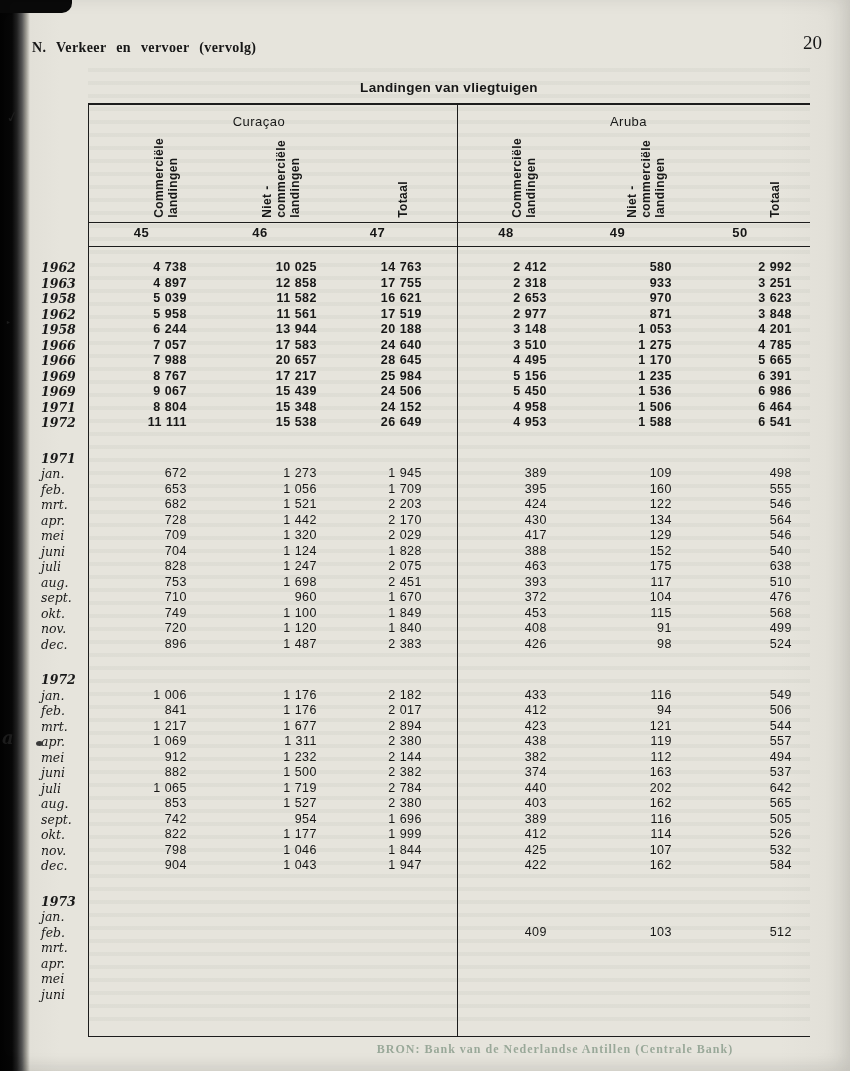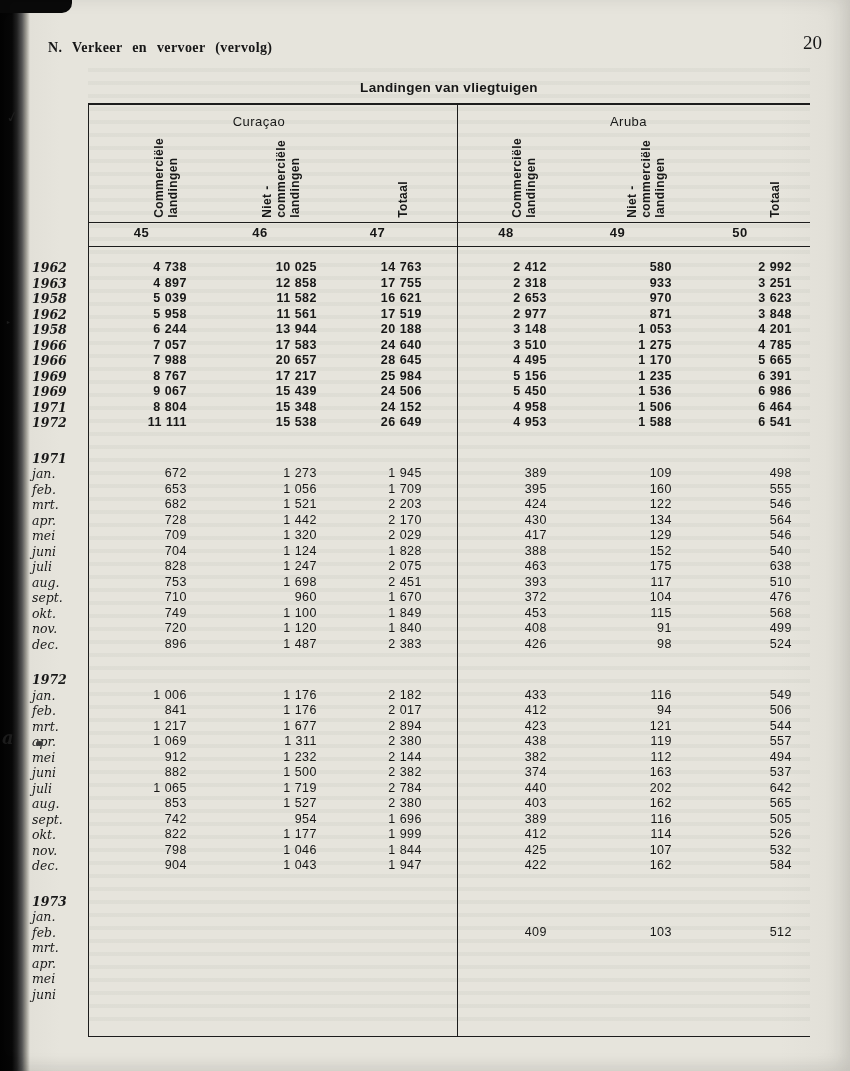--- a/index.html
+++ b/index.html
@@ -8,21 +8,21 @@
     background:linear-gradient(90deg,#dedcd4 0,#e6e4dc 60px,#e6e4dc 780px,#e0ded6 850px);
     font-family:"Liberation Sans",sans-serif;color:#161616;
   }
   .page::after{content:"";position:absolute;inset:0;pointer-events:none;
     box-shadow:inset -10px 0 18px rgba(0,0,0,.08), inset 0 -8px 14px rgba(0,0,0,.05);}
   
   .binding{position:absolute;left:0;top:0;width:30px;height:1071px;
     background:linear-gradient(90deg,#040404 0,#070707 12px,#222 17px,#555 22px,#9a9890 26px,rgba(150,150,150,0) 30px);}
   .corner-blob{position:absolute;left:0;top:0;width:72px;height:13px;background:#0a0a0a;border-bottom-right-radius:10px;}
   
-  .hdr{position:absolute;left:48px;top:40px;font:bold 14px "Liberation Serif",serif;word-spacing:6px;letter-spacing:.4px;}
+  .hdr{position:absolute;left:32px;top:40px;font:bold 14px "Liberation Serif",serif;word-spacing:6px;letter-spacing:.4px;}
   .pageno{position:absolute;right:28px;top:32px;font:19px "Liberation Serif",serif;}
   
   .ttl{position:absolute;left:88px;top:80px;width:722px;text-align:center;font:bold 13.5px "Liberation Sans",sans-serif;letter-spacing:.3px;}
   .hline{position:absolute;left:88px;width:722px;height:1px;background:#1c1c1c;}
   .l-top{top:103px;height:2px;}
   .l-mid1{top:222px;}
   .l-mid2{top:246px;}
   .l-bot{top:1036px;}
   .vline{position:absolute;top:103px;width:1px;height:933px;background:#1c1c1c;}
   .v-left{left:88px;}
@@ -41,21 +41,21 @@
   .ch0{right:670px;} .ch1{right:548px;} .ch2{right:440px;}
   .ch3{right:312px;} .ch4{right:183px;} .ch5{right:68px;}
   
   .colnum{position:absolute;top:225px;height:20px;line-height:20px;text-align:center;font:bold 13px "Liberation Sans",sans-serif;letter-spacing:.5px;}
   .cn0{left:88px;width:107px;} .cn1{left:195px;width:130px;} .cn2{left:325px;width:105px;}
   .cn3{left:457px;width:98px;} .cn4{left:555px;width:125px;} .cn5{left:680px;width:120px;}
   
   .tbody{position:absolute;left:30px;top:260px;width:770px;}
   .trow{display:grid;grid-template-columns:58px 107px 130px 105px 27px 98px 125px 120px;height:15.5px;line-height:15.5px;}
   .trow.heading{margin-top:20px;}
-  .lbl{font:italic 12.5px "DejaVu Serif",serif;text-align:left;padding-left:2px;color:#1a1a1a;}
+  .lbl{font:italic 12.5px "DejaVu Serif",serif;text-align:left;padding-left:11px;color:#1a1a1a;}
   .trow.bold .lbl,.hlbl{font-weight:bold;}
   .cell{font:12.5px "Liberation Sans",sans-serif;text-align:right;padding-right:8px;letter-spacing:.5px;}
   .trow.bold .cell{font-weight:bold;}
   .gap{}
   
   .bleed-overlay{position:absolute;left:88px;top:60px;width:722px;height:970px;pointer-events:none;
     background:repeating-linear-gradient(0deg,transparent 0 9px,rgba(80,95,80,.05) 9px 13px);}
   .bleed-bottom{position:absolute;left:320px;top:1042px;width:470px;text-align:center;
     font:bold 12px "Liberation Serif",serif;letter-spacing:1px;color:rgba(60,95,70,.45);filter:blur(.4px);}
   
@@ -525,19 +525,20 @@
         <div class="gap"></div>
         <div class="cell"></div>
         <div class="cell"></div>
         <div class="cell"></div>
       </div>
     </div>
 
   <div class="hline l-bot"></div>
 
   <div class="bleed-overlay"></div>
+  <div class="bleed-bottom">BRON: Bank van de Nederlandse Antillen (Centrale Bank)</div>
 
   <span class="mark m-check">✓</span>
   <span class="mark m-arrow">‣</span>
   <span class="mark m-a">a</span>
   <span class="m-dot"></span>
 
 </div>
 
 </body></html>

